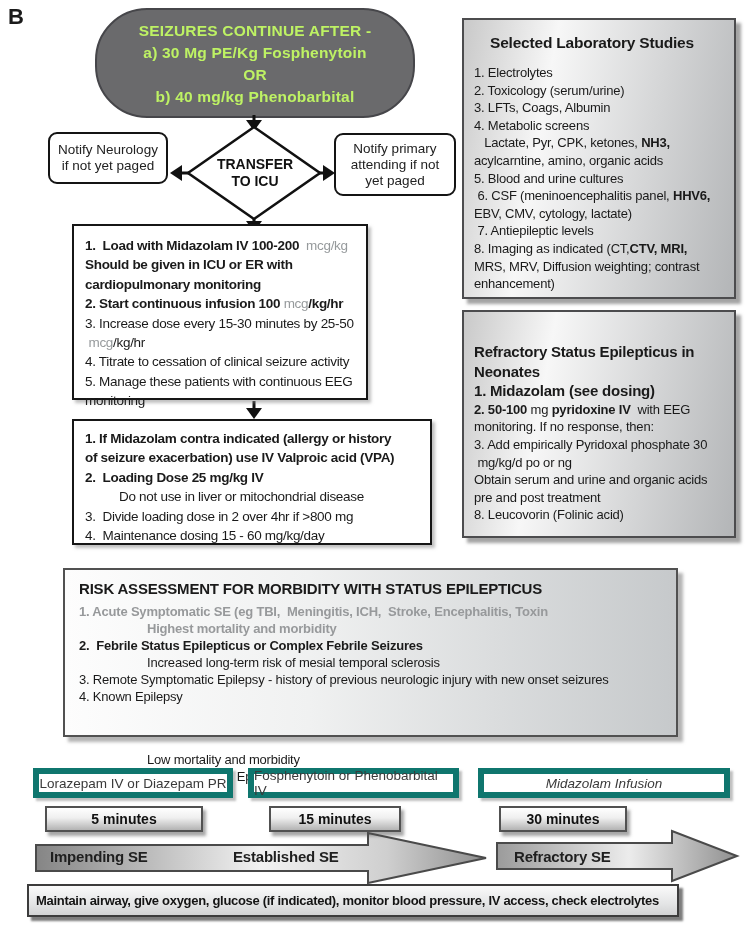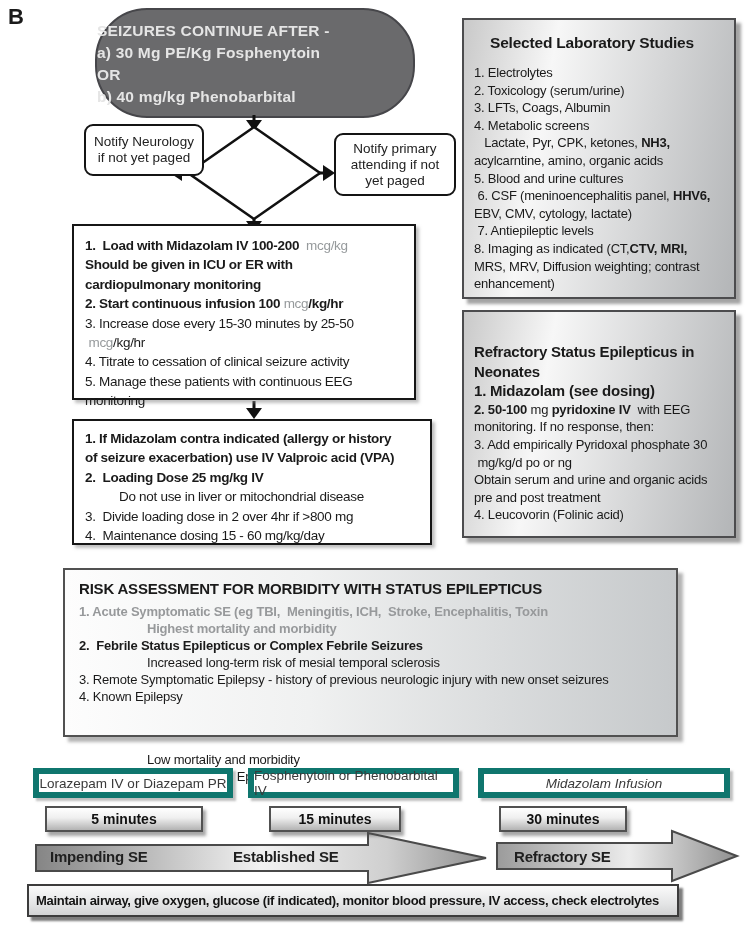--- a/index.html
+++ b/index.html
@@ -2,35 +2,35 @@
 <html><head>
 <meta charset="utf-8">
 <style>
   html,body{margin:0;padding:0;background:#fff;}
   .canvas{position:relative;width:750px;height:927px;background:#ffffff;
     font-family:"Liberation Sans",sans-serif;color:#1a1a1a;overflow:hidden;}
   .abs{position:absolute;}
   .panel-label{font-weight:bold;font-size:22px;}
   
   .start-box{left:95px;top:8px;width:316px;height:106px;background:#6a6a6c;
-    border:2px solid #46464a;border-radius:52px;color:#e5e5e5;text-align:left;
+    border:2px solid #46464a;border-radius:52px;color:#bef264;text-align:center;
     display:flex;flex-direction:column;justify-content:center;gap:1px;}
   .start-box div{font-weight:bold;font-size:15.5px;line-height:21px;letter-spacing:.2px;}
   
   .notify{background:#fff;border:2px solid #141414;border-radius:9px;
     display:flex;align-items:center;justify-content:center;text-align:center;
     font-size:13.5px;line-height:16px;color:#222;padding:2px 6px;box-sizing:border-box;}
-  .notify-left{left:48px;top:124px;width:120px;height:52px;margin-left:36px;}
+  .notify-left{left:48px;top:132px;width:120px;height:52px;}
   .notify-right{left:334px;top:133px;width:122px;height:63px;}
   .decision-label{left:192px;top:156px;width:126px;text-align:center;
     font-weight:bold;font-size:14px;line-height:17px;color:#111;}
   
   .flowbox{background:#fff;border:2px solid #161616;box-sizing:border-box;
     box-shadow:3px 3px 3px rgba(140,140,140,.55);padding:10px 9px 6px 11px;}
-  .mid-box{left:72px;top:224px;width:344px;height:176px;}
+  .mid-box{left:72px;top:224px;width:296px;height:176px;}
   .vpa-box{left:72px;top:419px;width:360px;height:126px;padding-top:8px;}
   .flowbox .tline{font-size:13.5px;line-height:19.4px;letter-spacing:-.3px;}
   
   .gpanel{background:linear-gradient(100deg,#c9c9c9 0%,#f7f7f7 30%,#b3b5b7 100%);
     border:2px solid #4c4c4e;box-sizing:border-box;
     box-shadow:5px 5px 3px rgba(90,90,90,.55);padding:0 4px 0 10px;}
   .lab-panel{left:462px;top:18px;width:274px;height:281px;padding-top:14px;}
   .neo-panel{left:462px;top:310px;width:274px;height:228px;padding-top:30px;}
   .gpanel .tline{font-size:13px;line-height:17.6px;letter-spacing:-.2px;}
   .lab-title{font-weight:bold;font-size:15.5px;letter-spacing:-.2px;
@@ -112,20 +112,24 @@
     <polygon points="246,221 262,221 254,232" fill="#111"></polygon>
 
     <line x1="254" y1="401" x2="254" y2="409" stroke="#111" stroke-width="3"></line>
     <polygon points="246,408 262,408 254,419" fill="#111"></polygon>
 
     <polygon points="36,845 368,845 368,833 486,858 368,883 368,871 36,871" fill="url(#ga1)" stroke="#4a4a4a" stroke-width="2"></polygon>
 
     <polygon points="497,843 672,843 672,831 737,856 672,881 672,869 497,869" fill="url(#ga2)" stroke="#4a4a4a" stroke-width="2"></polygon>
   </svg>
 
+  <div class="abs decision-label">
+    <div>TRANSFER</div>
+    <div>TO ICU</div>
+  </div>
 
   <div class="abs notify notify-left">Notify Neurology if not yet paged</div>
   <div class="abs notify notify-right">Notify primary attending if not yet paged</div>
 
   <div class="abs flowbox mid-box">
       <div class="tline"><span class="sg-b">1.&nbsp; Load with Midazolam IV 100-200</span><span class="sg-g">&nbsp; mcg/kg</span></div>
       <div class="tline"><span class="sg-b">Should be given in ICU or ER with</span></div>
       <div class="tline"><span class="sg-b">cardiopulmonary monitoring</span></div>
       <div class="tline"><span class="sg-b">2. Start continuous infusion 100 </span><span class="sg-g">mcg</span><span class="sg-b">/kg/hr</span></div>
       <div class="tline"><span class="sg-r">3. Increase dose every 15-30 minutes by 25-50</span></div>
@@ -166,21 +170,21 @@
   <div class="abs gpanel neo-panel">
       <div class="tline"><span class="sg-t">Refractory Status Epilepticus in</span></div>
       <div class="tline"><span class="sg-t">Neonates</span></div>
       <div class="tline"><span class="sg-t">1. Midazolam (see dosing)</span></div>
       <div class="tline"><span class="sg-b">2. 50-100 </span><span class="sg-r">mg </span><span class="sg-b">pyridoxine IV</span><span class="sg-r">&nbsp; with EEG</span></div>
       <div class="tline"><span class="sg-r">monitoring. If no response, then:</span></div>
       <div class="tline"><span class="sg-r">3. Add empirically Pyridoxal phosphate 30</span></div>
       <div class="tline" style="padding-left: 3.4px;"><span class="sg-r">mg/kg/d po or ng</span></div>
       <div class="tline"><span class="sg-r">Obtain serum and urine and organic acids</span></div>
       <div class="tline"><span class="sg-r">pre and post treatment</span></div>
-      <div class="tline"><span class="sg-r">4. Leucovorin (Folinic acid)</span></div>
+      <div class="tline"><span class="sg-r">8. Leucovorin (Folinic acid)</span></div>
     </div>
 
   <div class="abs risk-box">
     <div class="risk-title">RISK ASSESSMENT FOR MORBIDITY WITH STATUS EPILEPTICUS</div>
     <div>
         <div class="tline"><span class="sg-gb">1. Acute Symptomatic SE (eg TBI,&nbsp; Meningitis, ICH,&nbsp; Stroke, Encephalitis, Toxin</span></div>
         <div class="tline" style="padding-left: 68px;"><span class="sg-gb">Highest mortality and morbidity</span></div>
         <div class="tline"><span class="sg-b">2.&nbsp; Febrile Status Epilepticus or Complex Febrile Seizures</span></div>
         <div class="tline" style="padding-left: 68px;"><span class="sg-r">Increased long-term risk of mesial temporal sclerosis</span></div>
         <div class="tline"><span class="sg-r">3. Remote Symptomatic Epilepsy - history of previous neurologic injury with new onset seizures</span></div>

